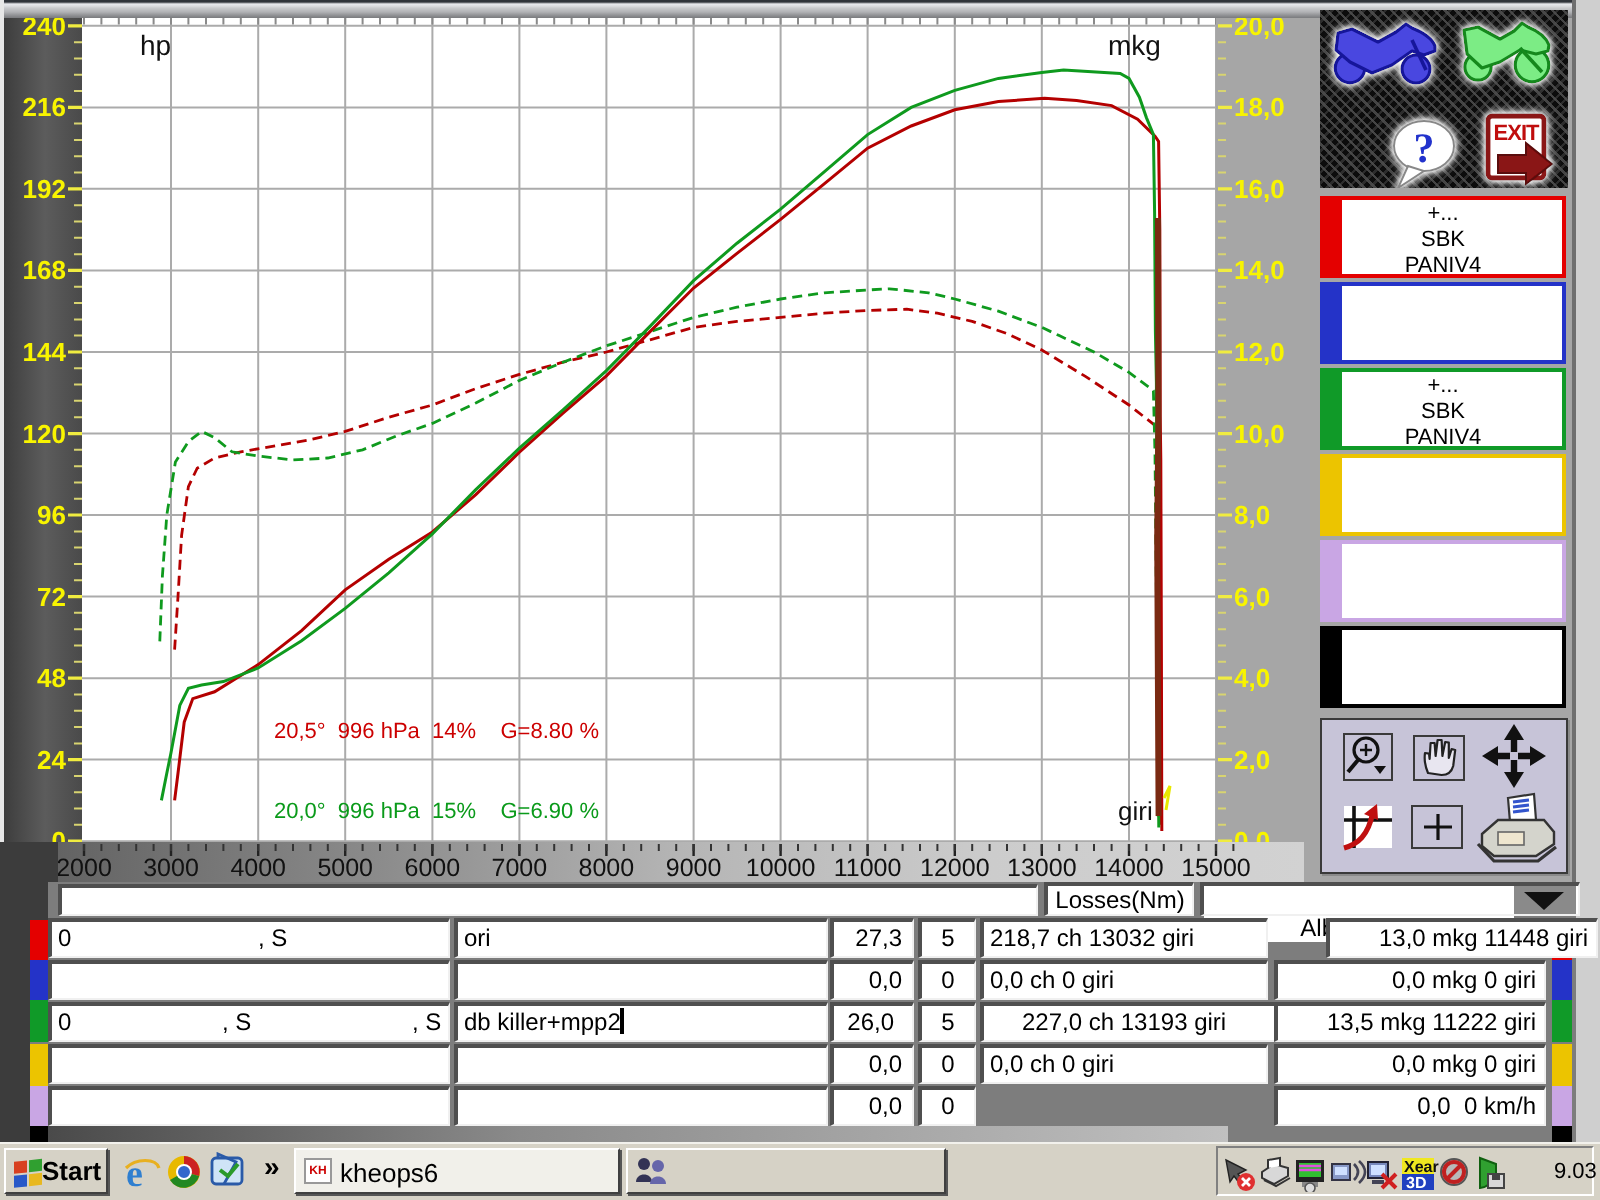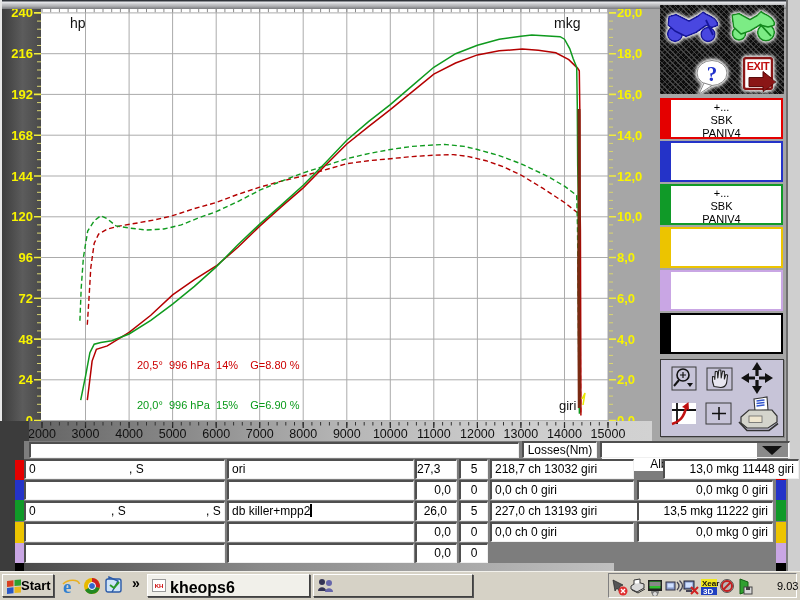--- a/index.html
+++ b/index.html
@@ -188,46 +188,47 @@
 <div class="chip" style="top:563px;height:8px;background:#000"></div>
 <div class="rchip" style="top:460px;height:20px;background:#e40000"></div>
 <div class="rchip" style="top:480px;height:20px;background:#2433c8"></div>
 <div class="rchip" style="top:500px;height:21px;background:#109a28"></div>
 <div class="rchip" style="top:522px;height:21px;background:#ecc400"></div>
 <div class="rchip" style="top:543px;height:20px;background:#c9a6e4"></div>
 <div class="rchip" style="top:563px;height:8px;background:#000"></div>
 
 <div class="field" style="left:24px;top:459px;width:201px;height:20px;line-height:16px;padding-left:3px;"><span>0</span><span style="position:absolute;left:103px">, S</span></div>
 <div class="field" style="left:227px;top:459px;width:187px;height:20px;line-height:16px;padding-left:3px;">ori</div>
-<div class="field" style="left:415px;top:459px;width:42px;height:20px;line-height:16px;padding-right:5px;">27,3</div>
+<div class="field" style="left:415px;top:459px;width:42px;height:20px;line-height:16px;text-align:right;padding-right:5px;">27,3</div>
 <div class="field" style="left:459px;top:459px;width:29px;height:20px;line-height:16px;text-align:center;">5</div>
 <div class="field" style="left:490px;top:459px;width:144px;height:20px;line-height:16px;padding-left:3px;">218,7 ch 13032 giri</div>
 <div class="field" style="left:663px;top:459px;width:136px;height:20px;line-height:16px;text-align:right;padding-right:4px;">13,0 mkg 11448 giri</div>
 <div class="field" style="left:24px;top:480px;width:201px;height:20px;line-height:16px;padding-left:3px;"></div>
 <div class="field" style="left:227px;top:480px;width:187px;height:20px;line-height:16px;padding-left:3px;"></div>
 <div class="field" style="left:415px;top:480px;width:42px;height:20px;line-height:16px;text-align:right;padding-right:5px;">0,0</div>
 <div class="field" style="left:459px;top:480px;width:29px;height:20px;line-height:16px;text-align:center;">0</div>
 <div class="field" style="left:490px;top:480px;width:144px;height:20px;line-height:16px;padding-left:3px;">0,0 ch 0 giri</div>
 <div class="field" style="left:637px;top:480px;width:136px;height:20px;line-height:16px;text-align:right;padding-right:4px;">0,0 mkg 0 giri</div>
 <div class="field" style="left:24px;top:501px;width:201px;height:20px;line-height:16px;padding-left:3px;"><span>0</span><span style="position:absolute;left:85px">, S</span><span style="position:absolute;left:180px">, S</span></div>
 <div class="field" style="left:227px;top:501px;width:187px;height:20px;line-height:16px;padding-left:3px;">db killer+mpp2<span style="display:inline-block;width:1.5px;height:13px;background:#000;vertical-align:-2px"></span></div>
 <div class="field" style="left:415px;top:501px;width:42px;height:20px;line-height:16px;text-align:right;padding-right:9px;">26,0</div>
 <div class="field" style="left:459px;top:501px;width:29px;height:20px;line-height:16px;text-align:center;">5</div>
-<div class="field" style="left:490px;top:501px;width:171px;height:20px;line-height:16px;padding-left:3px;">227,0 ch 13193 giri</div>
+<div class="field" style="left:490px;top:501px;width:171px;height:20px;line-height:16px;padding-left:19px;">227,0 ch 13193 giri</div>
 <div class="field" style="left:637px;top:501px;width:136px;height:20px;line-height:16px;text-align:right;padding-right:4px;">13,5 mkg 11222 giri</div>
 <div class="field" style="left:24px;top:522px;width:201px;height:20px;line-height:16px;padding-left:3px;"></div>
 <div class="field" style="left:227px;top:522px;width:187px;height:20px;line-height:16px;padding-left:3px;"></div>
 <div class="field" style="left:415px;top:522px;width:42px;height:20px;line-height:16px;text-align:right;padding-right:5px;">0,0</div>
 <div class="field" style="left:459px;top:522px;width:29px;height:20px;line-height:16px;text-align:center;">0</div>
 <div class="field" style="left:490px;top:522px;width:144px;height:20px;line-height:16px;padding-left:3px;">0,0 ch 0 giri</div>
 <div class="field" style="left:637px;top:522px;width:136px;height:20px;line-height:16px;text-align:right;padding-right:4px;">0,0 mkg 0 giri</div>
 <div class="field" style="left:24px;top:543px;width:201px;height:20px;line-height:16px;padding-left:3px;"></div>
 <div class="field" style="left:227px;top:543px;width:187px;height:20px;line-height:16px;padding-left:3px;"></div>
 <div class="field" style="left:415px;top:543px;width:42px;height:20px;line-height:16px;text-align:right;padding-right:5px;">0,0</div>
 <div class="field" style="left:459px;top:543px;width:29px;height:20px;line-height:16px;text-align:center;">0</div>
+<div class="field" style="left:637px;top:543px;width:136px;height:20px;line-height:16px;text-align:right;padding-right:4px;">0,0&nbsp;&nbsp;0 km/h</div>
 <div class="abs" style="left:24px;top:563px;width:590px;height:8px;background:linear-gradient(90deg,#4a4a4a,#8a8a8a 40%,#c0c0c0)"></div>
 
 <div class="abs" style="left:0;top:571px;width:800px;height:29px;background:#d6d2c6;border-top:1px solid #f2f1ec"></div>
 <div class="tbtn" style="left:2px;top:574px;width:52px;height:23px"></div>
 <svg class="abs" style="left:6px;top:578px" width="16" height="16">
       <g transform="skewY(-6)">
         <rect x="1" y="3" width="6.5" height="6" fill="#d84020"></rect>
         <rect x="8.5" y="3" width="6.5" height="6" fill="#30a030"></rect>
         <rect x="1" y="10" width="6.5" height="6" fill="#2858c8"></rect>
         <rect x="8.5" y="10" width="6.5" height="6" fill="#e8b820"></rect>
@@ -248,21 +249,21 @@
       </g>
 <g transform="translate(46,1)">
         <rect x="0" y="2" width="15" height="13" rx="2" fill="#cfe4f7" stroke="#2a5aa8" stroke-width="1.4"></rect>
         <path d="M3 2 L3 0 L12 4 L6 15" stroke="#2a5aa8" stroke-width="1.4" fill="none"></path>
         <path d="M4 8 l4 3 l5 -6" stroke="#2a9a2a" stroke-width="2" fill="none"></path>
       </g>
 </svg>
 <div class="abs" style="left:132px;top:575px;font-size:14px;font-weight:bold">»</div>
 <div class="tbtn" style="left:147px;top:574px;width:163px;height:23px;background:#f1f0ea"></div>
 <div class="abs" style="left:152px;top:579px;width:14px;height:13px;background:#fff;border:1px solid #999;font-size:6px;color:#c00;text-align:center;line-height:12px;font-weight:bold">KH</div>
-<div class="abs" style="left:170px;top:579px;font-size:16px;font-weight:bold">kheops6</div>
+<div class="abs" style="left:170px;top:579px;font-size:13px;font-weight:normal">kheops6</div>
 <div class="tbtn" style="left:313px;top:574px;width:160px;height:23px"></div>
 <svg class="abs" style="left:317px;top:577px" width="18" height="18">
       <g>
         <circle cx="5" cy="5" r="3" fill="#335"></circle>
         <path d="M1 14 C1 9 9 9 9 14 Z" fill="#335"></path>
         <circle cx="12" cy="6" r="3" fill="#66a"></circle>
         <path d="M8 15 C8 10 16 10 16 15 Z" fill="#66a"></path>
       </g>
     </svg>
 <div class="abs" style="left:608px;top:573px;width:189px;height:25px;border-top:1px solid #808080;border-left:1px solid #808080;border-bottom:1px solid #fff;border-right:1px solid #fff"></div>

